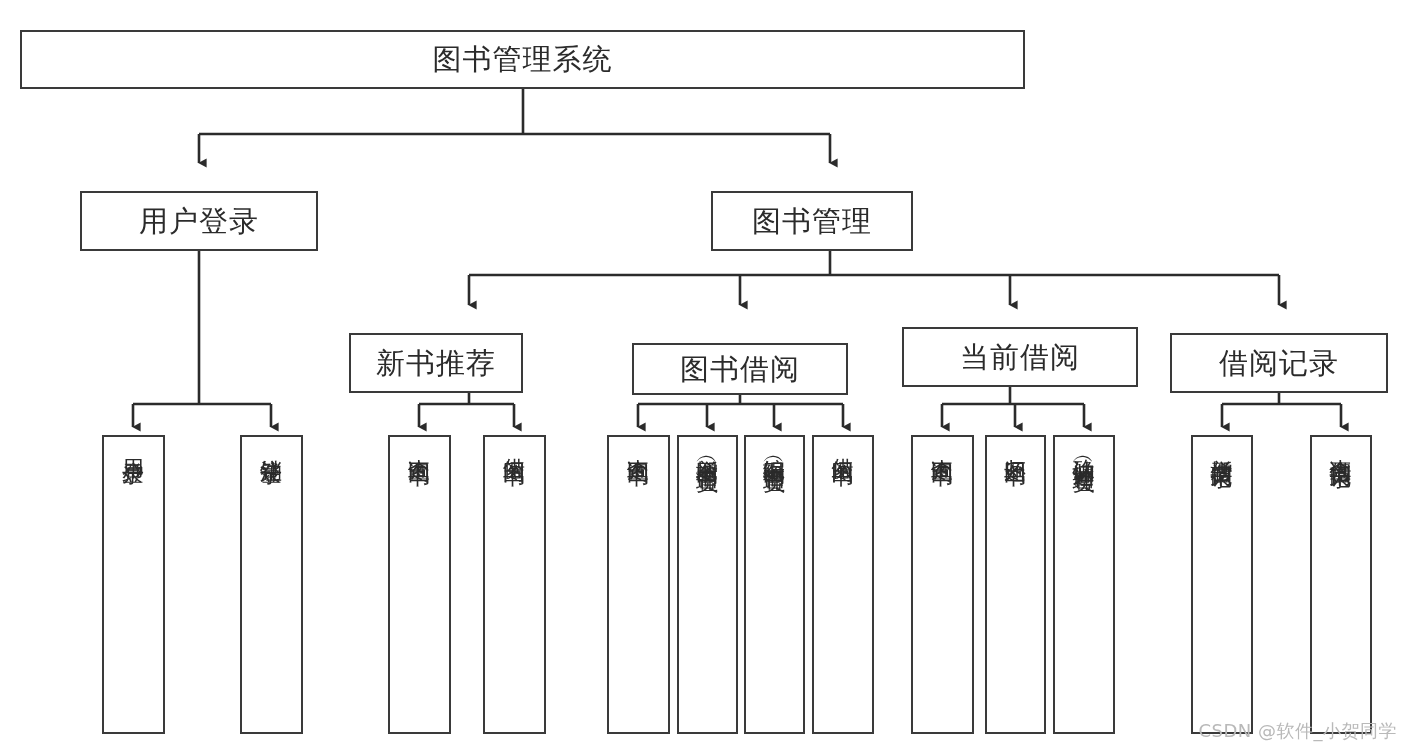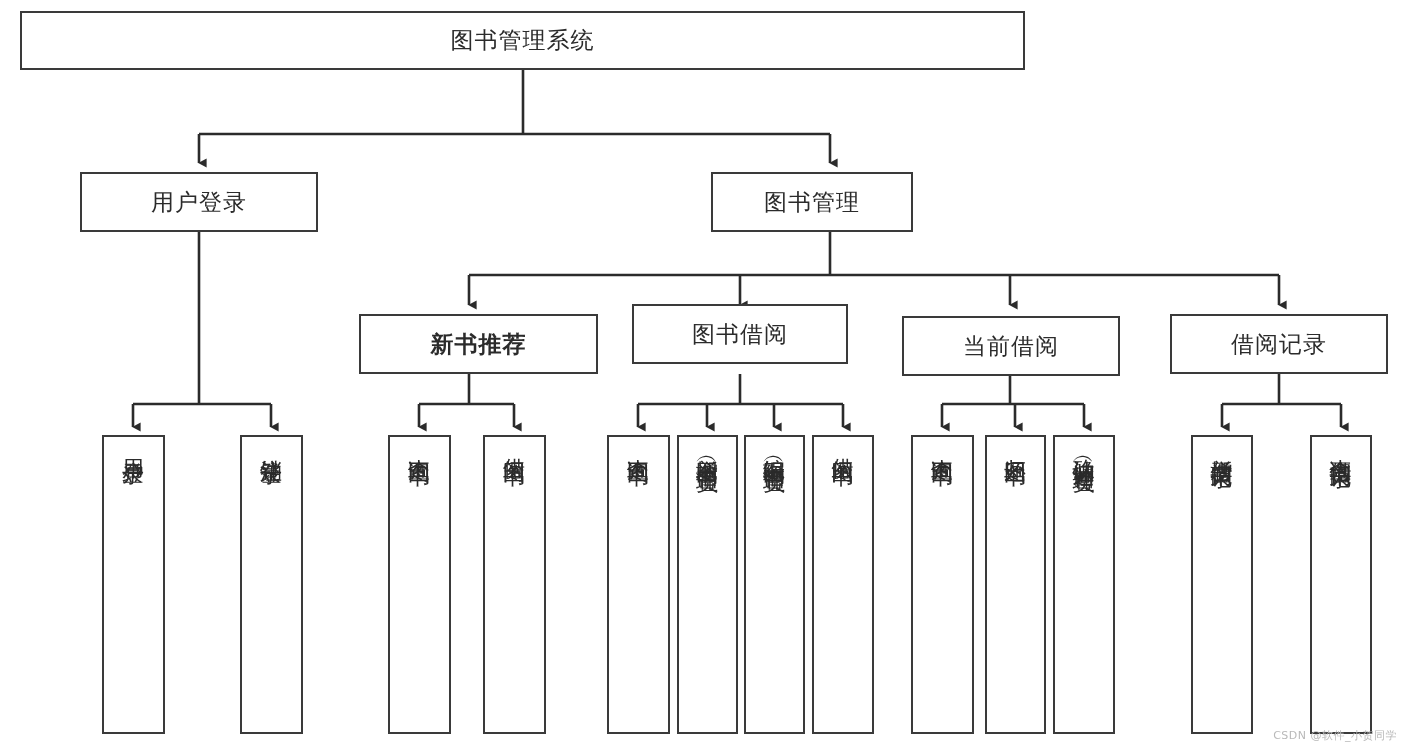--- a/index.html
+++ b/index.html
@@ -31,42 +31,43 @@
     box-sizing: border-box;
     border: 2.5px solid #3a3a3a;
     background: #ffffff;
     display: flex;
     align-items: center;
     justify-content: center;
     color: #2b2b2b;
     line-height: 1.05;
   }
   .node.h {
-    font-size: 23px;
+    font-size: 29px;
     letter-spacing: 1px;
+    margin-top: 19px;
   }
   .node.v {
     padding-top: 4px;
     align-items: flex-start;
     justify-content: center;
   }
   .vtext {
     writing-mode: vertical-rl;
     text-orientation: upright;
     font-size: 22px;
     line-height: 1.14;
     letter-spacing: 2px;
     color: #2b2b2b;
     white-space: nowrap;
   }
   .watermark {
     position: absolute;
     right: 8px;
     bottom: 4px;
-    font-size: 11px;
+    font-size: 18px;
     color: #b9b9b9;
     letter-spacing: 0.5px;
     user-select: none;
   }
 </style>
 </head>
 <body>
 
 <div id="canvas">
 
@@ -124,27 +125,27 @@
     <span>图书管理系统</span>
   </div>
 
   <div class="node h" style="left:80px; top:172px; width:238px; height:60px;">
     <span>用户登录</span>
   </div>
   <div class="node h" style="left:711px; top:172px; width:202px; height:60px;">
     <span>图书管理</span>
   </div>
 
-  <div class="node h" style="left:359px; top:314px; width:239px; height:60px;font-weight:bold;">
+  <div class="node h" style="left:349px; top:314px; width:174px; height:60px;">
     <span>新书推荐</span>
   </div>
-  <div class="node h" style="left:632px; top:304px; width:216px; height:60px;">
+  <div class="node h" style="left:632px; top:324px; width:216px; height:52px;">
     <span>图书借阅</span>
   </div>
-  <div class="node h" style="left:902px; top:316px; width:218px; height:60px;">
+  <div class="node h" style="left:902px; top:308px; width:236px; height:60px;">
     <span>当前借阅</span>
   </div>
   <div class="node h" style="left:1170px; top:314px; width:218px; height:60px;justify-content:center;">
     <span>借阅记录</span>
   </div>
 
   <div class="node v" style="left:102px; top:435px; width:63px; height:299px;">
     <span class="vtext">用户登录</span>
   </div>
   <div class="node v" style="left:240px; top:435px; width:63px; height:299px;">

